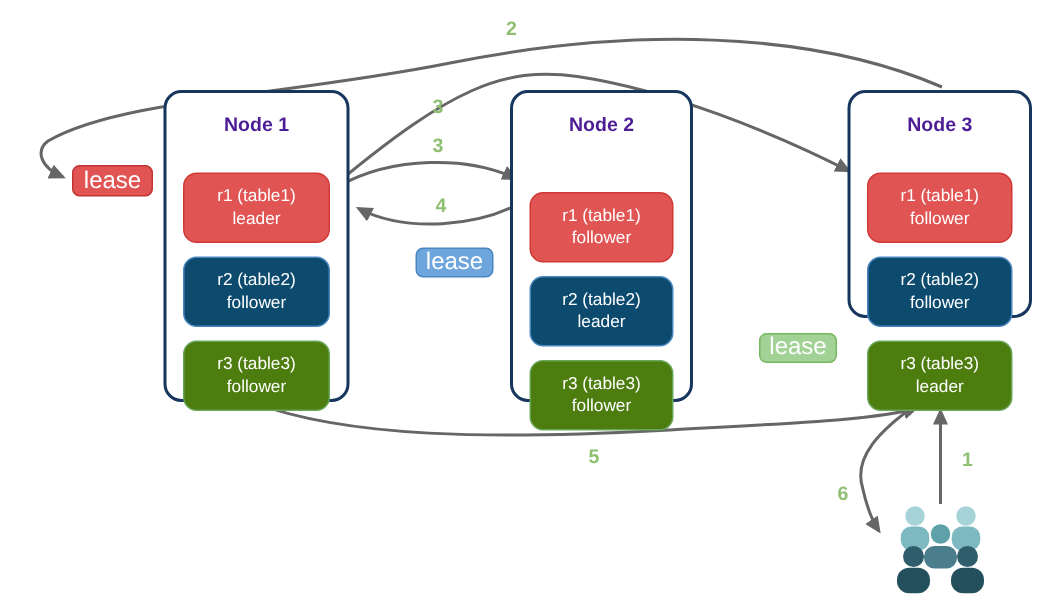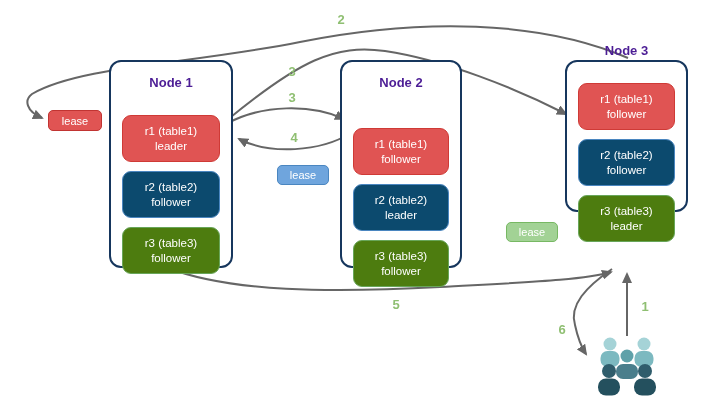--- a/index.html
+++ b/index.html
@@ -24,21 +24,21 @@
     box-sizing:border-box;height:47px;border-radius:9px;
     display:flex;flex-direction:column;align-items:center;justify-content:center;
     color:#ffffff;font-size:11.5px;line-height:15px;text-align:center;
   }
   .replica.red{background:#e05453;border:1.5px solid #cf3a36;}
   .replica.blue{background:#0c4a6e;border:1.5px solid #4a86c0;}
   .replica.green{background:#4d7c0f;border:1.5px solid #68a659;}
   .lease{
     position:absolute;box-sizing:border-box;border-radius:5px;
     display:flex;align-items:center;justify-content:center;
-    color:#ffffff;font-size:11px;
+    color:#ffffff;font-size:16px;
   }
   .lease.red{background:#e05453;border:1.5px solid #c13432;}
   .lease.blue{background:#6fa5dd;border:1.5px solid #4a86c0;}
   .lease.green{background:#a2d295;border:1.5px solid #77b863;}
   .num{
     position:absolute;transform:translate(-50%,-50%);
     color:#8fbf72;font-size:13px;font-weight:bold;
   }
 </style>
 </head>
@@ -103,21 +103,21 @@
         <span>r2 (table2)</span>
         <span>leader</span>
       </div>
       <div class="replica green">
         <span>r3 (table3)</span>
         <span>follower</span>
       </div>
     </div>
   </div>
 
-  <div class="node" style="left:565px;top:60px;width:123px;height:152px;justify-content:center;">
+  <div class="node" style="left:565px;top:60px;width:123px;height:152px;">
     <div class="node-title">Node 3</div>
     <div class="replica-stack">
       <div class="replica red">
         <span>r1 (table1)</span>
         <span>follower</span>
       </div>
       <div class="replica blue">
         <span>r2 (table2)</span>
         <span>follower</span>
       </div>

